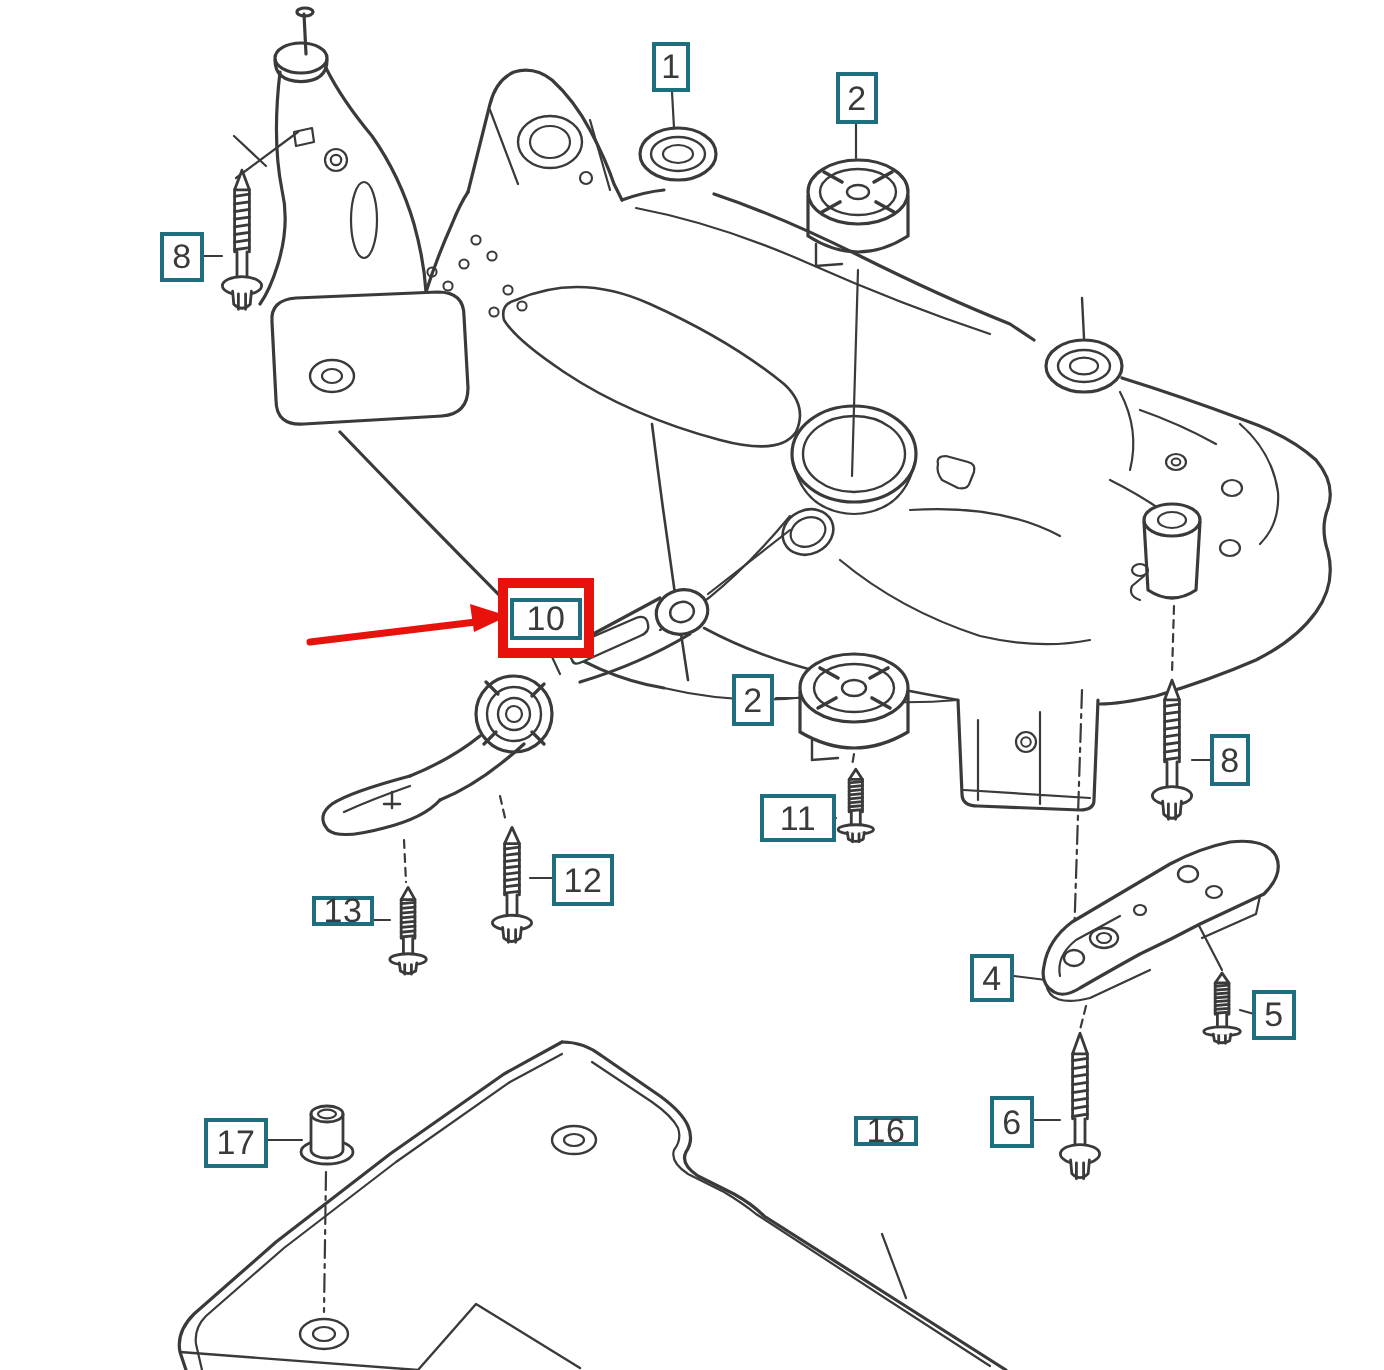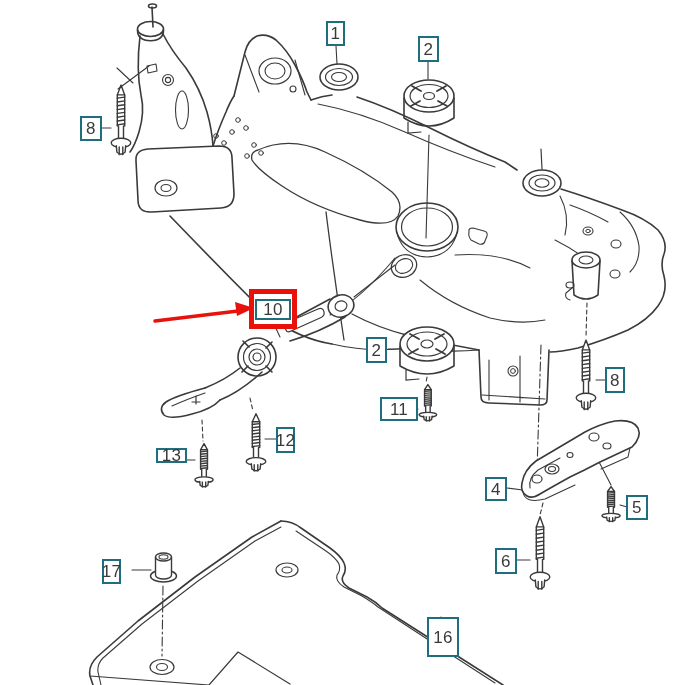--- a/index.html
+++ b/index.html
@@ -242,21 +242,21 @@
 <div class="plabel" style="left:418px;top:36px;width:21px;height:26px">2</div>
 <div class="plabel" style="left:80px;top:116px;width:22px;height:25px">8</div>
 
 <div class="red-wrap" style="left:249px;top:289px;width:48px;height:40px">
   <div class="plabel">10</div>
 </div>
 
 <div class="plabel" style="left:366px;top:337px;width:21px;height:26px">2</div>
 <div class="plabel" style="left:605px;top:367px;width:20px;height:26px">8</div>
 <div class="plabel" style="left:380px;top:397px;width:38px;height:24px">11</div>
-<div class="plabel" style="left:276px;top:427px;width:19px;height:26px">12</div>
+<div class="plabel" style="left:276px;top:427px;width:31px;height:26px">12</div>
 <div class="plabel" style="left:156px;top:448px;width:31px;height:15px">13</div>
 <div class="plabel" style="left:485px;top:477px;width:22px;height:24px">4</div>
 <div class="plabel" style="left:626px;top:495px;width:22px;height:25px">5</div>
 <div class="plabel" style="left:495px;top:548px;width:22px;height:26px">6</div>
-<div class="plabel" style="left:427px;top:617px;width:32px;height:40px">16</div>
-<div class="plabel" style="left:102px;top:559px;width:19px;height:25px">17</div>
+<div class="plabel" style="left:427px;top:558px;width:32px;height:15px">16</div>
+<div class="plabel" style="left:102px;top:559px;width:32px;height:25px">17</div>
 
 </div>
 
 </body></html>

